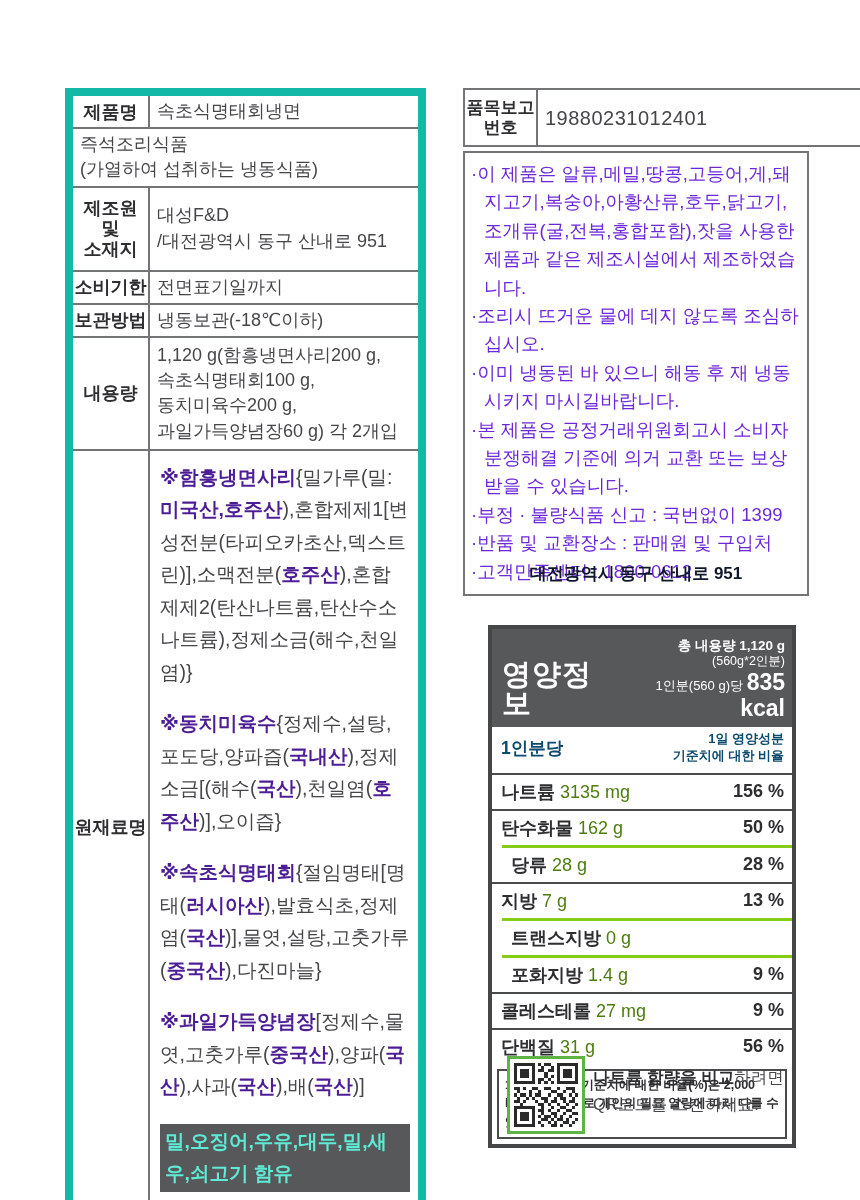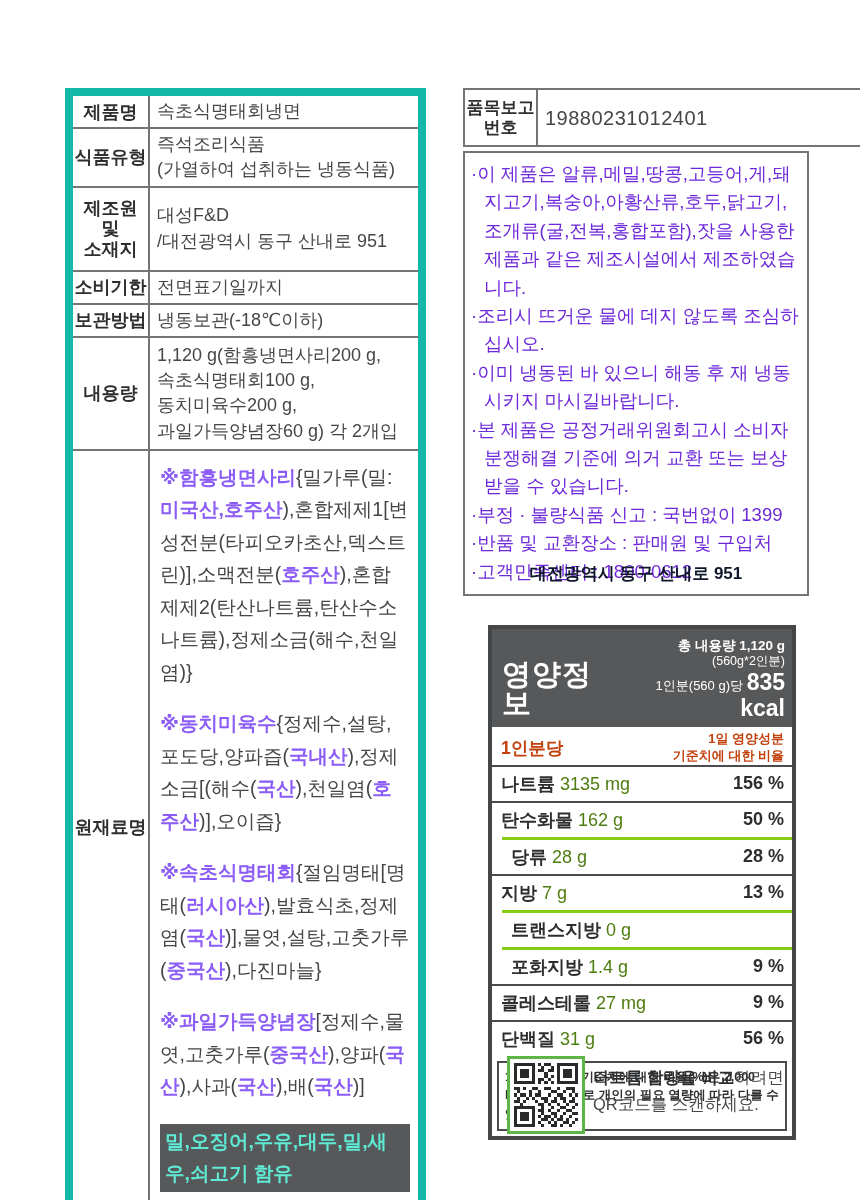--- a/index.html
+++ b/index.html
@@ -27,21 +27,21 @@
   .pvalue {
     flex: 1; padding: 3px 7px; font-size: 18px; line-height: 1.4;
     white-space: pre-line; display: flex; flex-direction: column;
     justify-content: center; color: #454648;
   }
   .pvalue.ing {
     justify-content: flex-start;
     font-size: 19.5px; line-height: 32.5px; padding: 10px 8px 12px 10px;
   }
   .ipara { margin: 0 0 19px 0; white-space: normal; }
-  .ipara b { color: #8b5cf6; }
+  .ipara b { color: #4c1d95; }
   .allergen {
     display: inline-block; width: fit-content; max-width: 250px;
     background: #57585a; color: #5eead4; font-weight: bold;
     font-size: 19.5px; line-height: 32px; padding: 1px 7px 3px 5px;
     margin-top: 2px;
   }
   
   .rbox {
     position: absolute; left: 463px; top: 88px; width: 404px; height: 59px;
     border: 2px solid #737476; display: flex; background:#fff;
@@ -73,21 +73,21 @@
     padding: 9px 7px 5px 10px;
   }
   .ntitle { font-size: 29px; font-weight: bold; letter-spacing: 1px; line-height: 1; padding-bottom: 4px; }
   .nhead-right { text-align: right; line-height: 1.15; }
   .nhead-right .t1 { font-size: 13.5px; font-weight: bold; }
   .nhead-right .t2 { font-size: 12.5px; }
   .nhead-right .t3 { font-size: 13px; margin-top: 1px; }
   .nhead-right .kcal { font-size: 23px; font-weight: bold; letter-spacing: 0; }
   .ncols {
     display: flex; justify-content: space-between; align-items: center;
-    padding: 4px 8px 0 9px; color: #c2410c;
+    padding: 4px 8px 8px 9px; color: #0c4a6e;
   }
   .ncols .cl { font-size: 17.5px; font-weight: bold; }
   .ncols .cr { font-size: 13px; font-weight: bold; text-align: right; white-space: pre-line; line-height: 1.3; }
   .nrow {
     display: flex; justify-content: space-between; align-items: center;
     border-top: 2px solid #4a4b4d; padding: 5px 8px 5px 9px;
     font-size: 18px; color: #2d2e30;
   }
   .nrow .amt { margin-left: 5px; font-weight: normal; color: #4d7c0f; }
   .nrow .npct { font-weight: bold; }
@@ -112,21 +112,20 @@
 </style>
 </head>
 <body>
 
 <div class="ptable">
   <div class="prow" style="min-height:29px">
     <div class="plabel">제품명</div>
     <div class="pvalue">속초식명태회냉면</div>
   </div>
   <div class="prow" style="min-height:55px">
-    <div class="plabel">식품유형</div>
     <div class="pvalue">즉석조리식품
 (가열하여 섭취하는 냉동식품)</div>
   </div>
   <div class="prow" style="min-height:84px">
     <div class="plabel">제조원
 및
 소재지</div>
     <div class="pvalue">대성F&amp;D
 /대전광역시 동구 산내로 951</div>
   </div>

